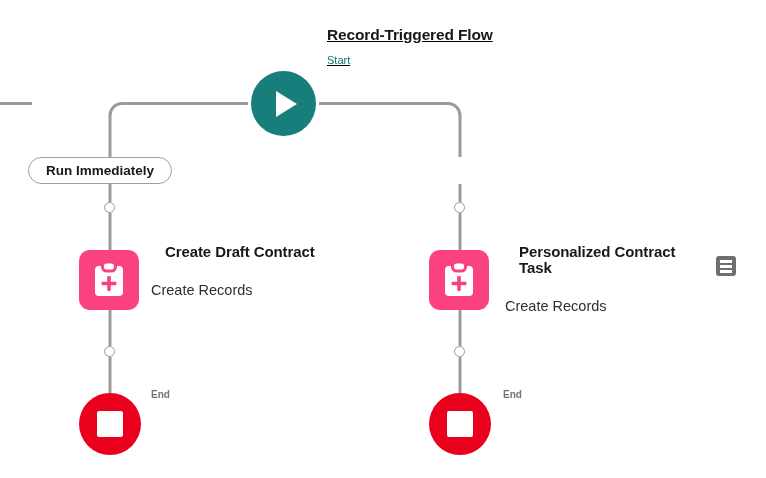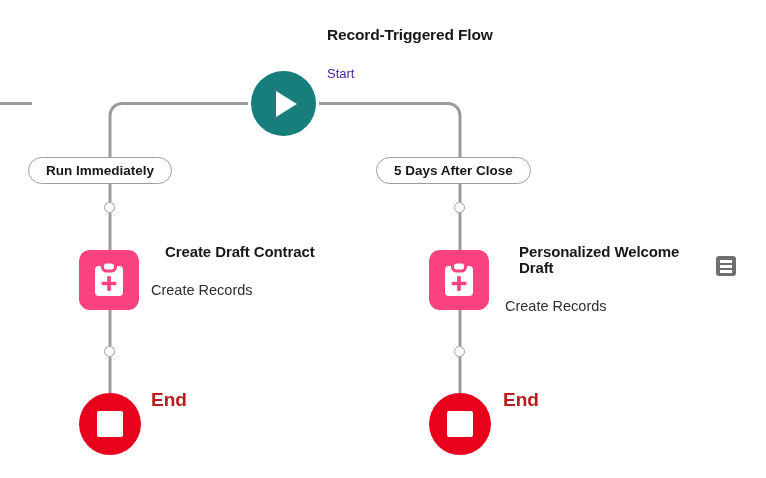--- a/index.html
+++ b/index.html
@@ -46,32 +46,33 @@
     margin-left: 6px;
     border-left: 21px solid #ffffff;
     border-top: 13px solid transparent;
     border-bottom: 13px solid transparent;
   }
   .start-labels {
     position: absolute;
     left: 327px;
     top: 27px;
     line-height: 1.0;
+    text-decoration: underline;
   }
   .start-title {
     font-size: 15.5px;
     font-weight: bold;
     color: #181818;
     letter-spacing: -0.15px;
     white-space: nowrap;
   }
   .start-sub {
-    font-size: 13px;
-    color: #4c1d95;
-    margin-top: 24px;
+    font-size: 11px;
+    color: #0f766e;
+    margin-top: 12px;
     white-space: nowrap;
   }
 
   
   .pill {
     position: absolute;
     height: 27px;
     border: 1px solid #9d9d9d;
     border-radius: 14px;
     background: #ffffff;
@@ -139,23 +140,23 @@
     justify-content: center;
   }
   .end-square {
     width: 26px;
     height: 26px;
     background: #ffffff;
     border-radius: 2px;
   }
   .end-label {
     position: absolute;
-    font-size: 19px;
-    font-weight: bold;
-    color: #b91c1c;
+    font-size: 10px;
+    font-weight: bold;
+    color: #737373;
     white-space: nowrap;
   }
 
   
   .list-icon {
     position: absolute;
     left: 716px;
     top: 256px;
     width: 20px;
     height: 20px;
@@ -204,21 +205,20 @@
 
   <div class="start-node">
     <div class="play-tri"></div>
   </div>
   <div class="start-labels">
     <div class="start-title">Record-Triggered Flow</div>
     <div class="start-sub">Start</div>
   </div>
 
   <div class="pill pill-left">Run Immediately</div>
-  <div class="pill pill-right">5 Days After Close</div>
 
   <div class="conn-dot" style="left:104px; top:202px;"></div>
   <div class="conn-dot" style="left:104px; top:346px;"></div>
   <div class="conn-dot" style="left:454px; top:202px;"></div>
   <div class="conn-dot" style="left:454px; top:346px;"></div>
 
   <div class="action-icon" style="left:79px; top:250px;">
     <svg width="34" height="36" viewBox="0 0 34 36">
       <rect x="3" y="4" width="28" height="30" rx="4" fill="#ffffff"></rect>
       <rect x="10.5" y="0" width="13" height="9" rx="4" fill="#ffffff" stroke="#F9427F" stroke-width="3"></rect>
@@ -233,21 +233,21 @@
 
   <div class="action-icon" style="left:429px; top:250px;">
     <svg width="34" height="36" viewBox="0 0 34 36">
       <rect x="3" y="4" width="28" height="30" rx="4" fill="#ffffff"></rect>
       <rect x="10.5" y="0" width="13" height="9" rx="4" fill="#ffffff" stroke="#F9427F" stroke-width="3"></rect>
       <rect x="15.2" y="14" width="3.6" height="15" rx="1.2" fill="#F9427F"></rect>
       <rect x="9.5" y="19.7" width="15" height="3.6" rx="1.2" fill="#F9427F"></rect>
     </svg>
   </div>
   <div class="action-labels" style="left:505px; top:244px; width:196px;">
-    <div class="action-title">Personalized Welcome Draft</div>
+    <div class="action-title">Personalized Contract Task</div>
     <div class="action-sub">Create Records</div>
   </div>
 
   <div class="list-icon">
     <i></i>
     <i></i>
     <i></i>
   </div>
 
   <div class="end-node" style="left:79px; top:393px;">

